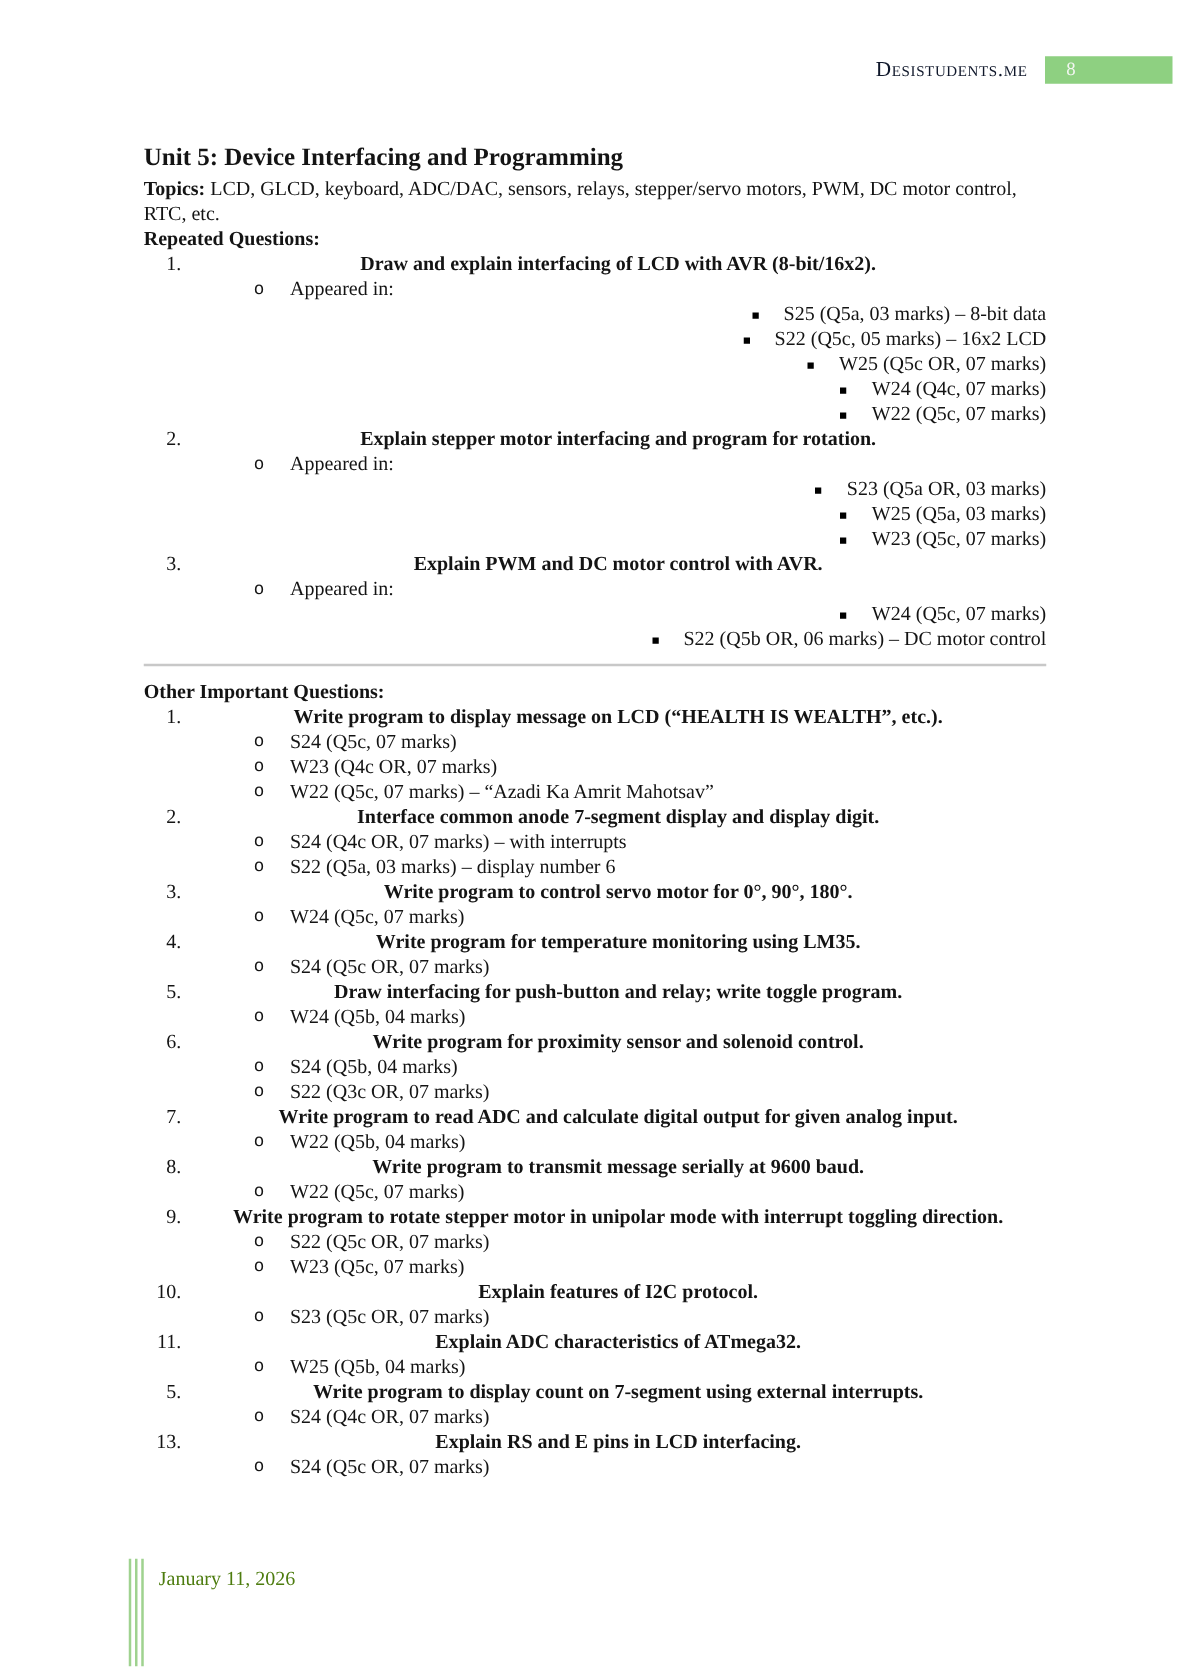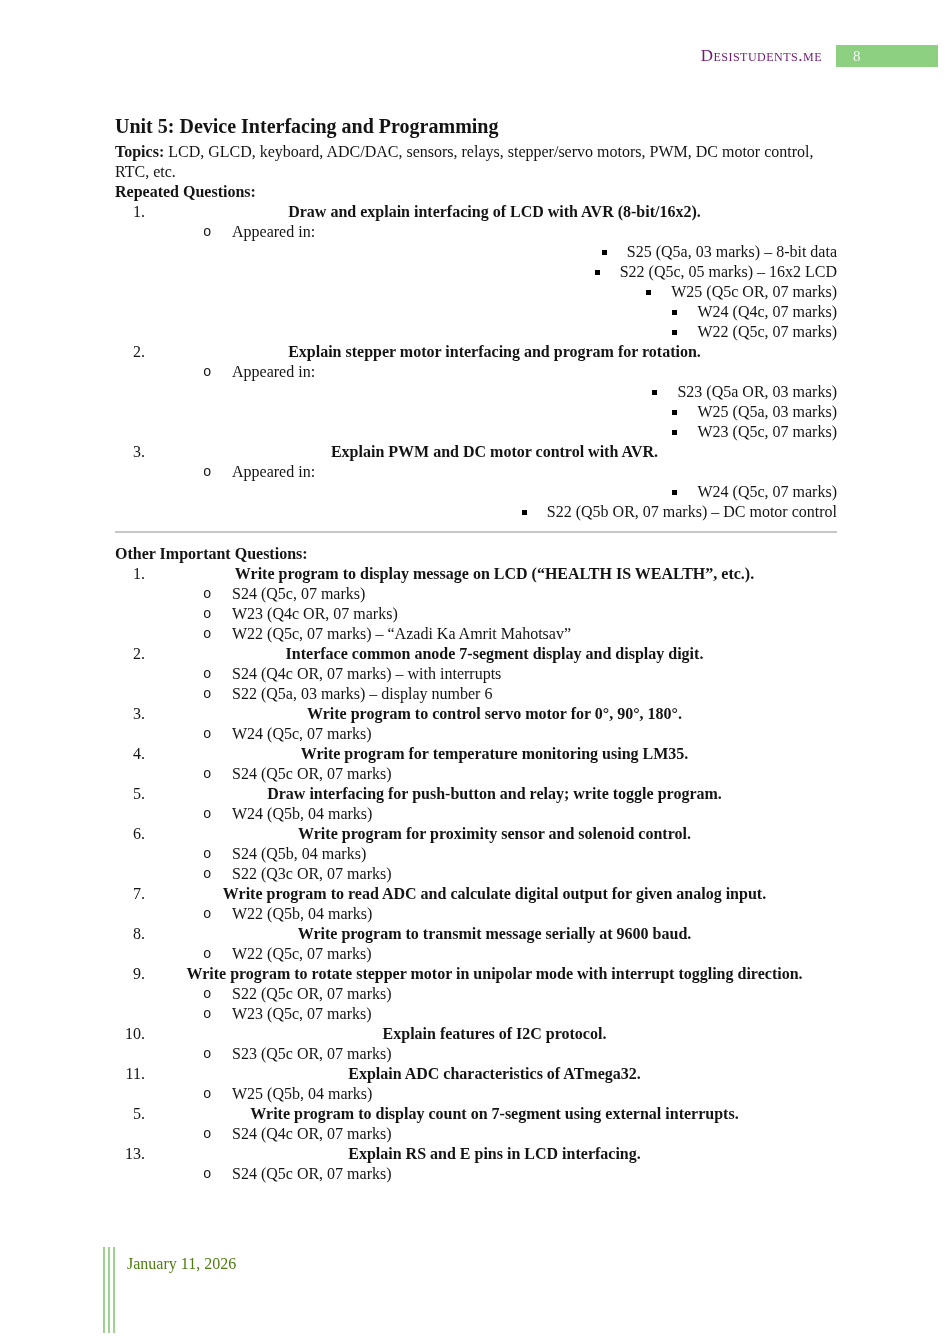--- a/index.html
+++ b/index.html
@@ -12,21 +12,21 @@
     color:#141414;
     overflow:hidden;
   }
 
   
   .header { position:absolute; top:45px; right:9px; display:flex; align-items:center; }
   .site-name {
     font-variant:small-caps;
     font-size:17px;
     letter-spacing:0.5px;
-    color:#701a75;
+    color:#0f172a;
     margin-right:14px;
   }
   .page-badge {
     width:102px; height:22px;
     background:#8ed081;
     color:#f3f6f2;
     font-size:15px; line-height:22px;
     padding-left:17px;
   }
 
@@ -128,21 +128,21 @@
       <div class="l2">
         <span class="l2-bullet"></span>
         <span>Appeared in:</span>
       </div>
       <div class="l3">
         <span class="l3-bullet"></span>
         <span>W24 (Q5c, 07 marks)</span>
       </div>
       <div class="l3">
         <span class="l3-bullet"></span>
-        <span>S22 (Q5b OR, 07 marks) – DC motor control</span>
+        <span>S22 (Q5b OR, 06 marks) – DC motor control</span>
       </div>
     </div>
 
   <hr class="rule">
 
   <div class="section-heading">Other Important Questions:</div>
   <div>
       <div class="q-row">
         <span class="q-num">1.</span>
         <span class="q-text">Write program to display message on LCD (“HEALTH IS WEALTH”, etc.).</span>

